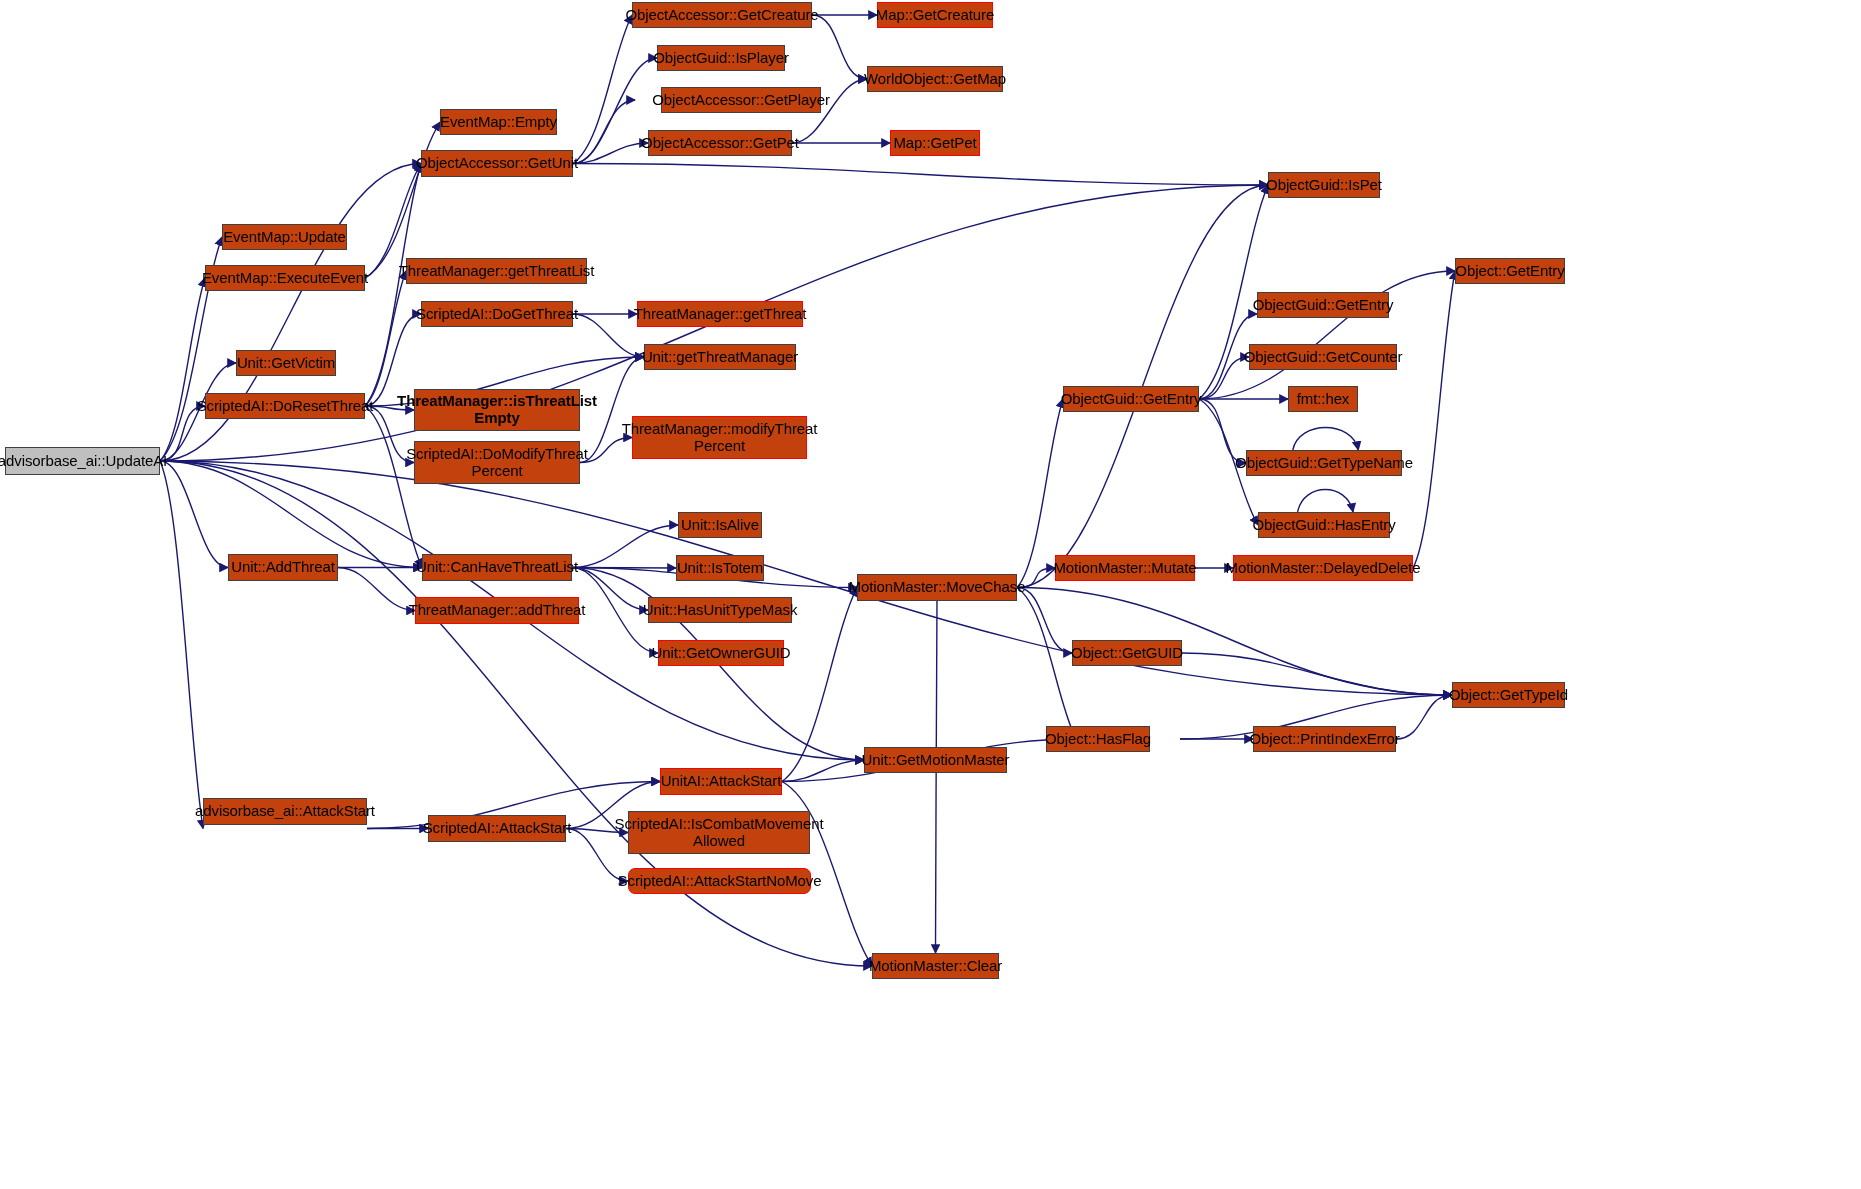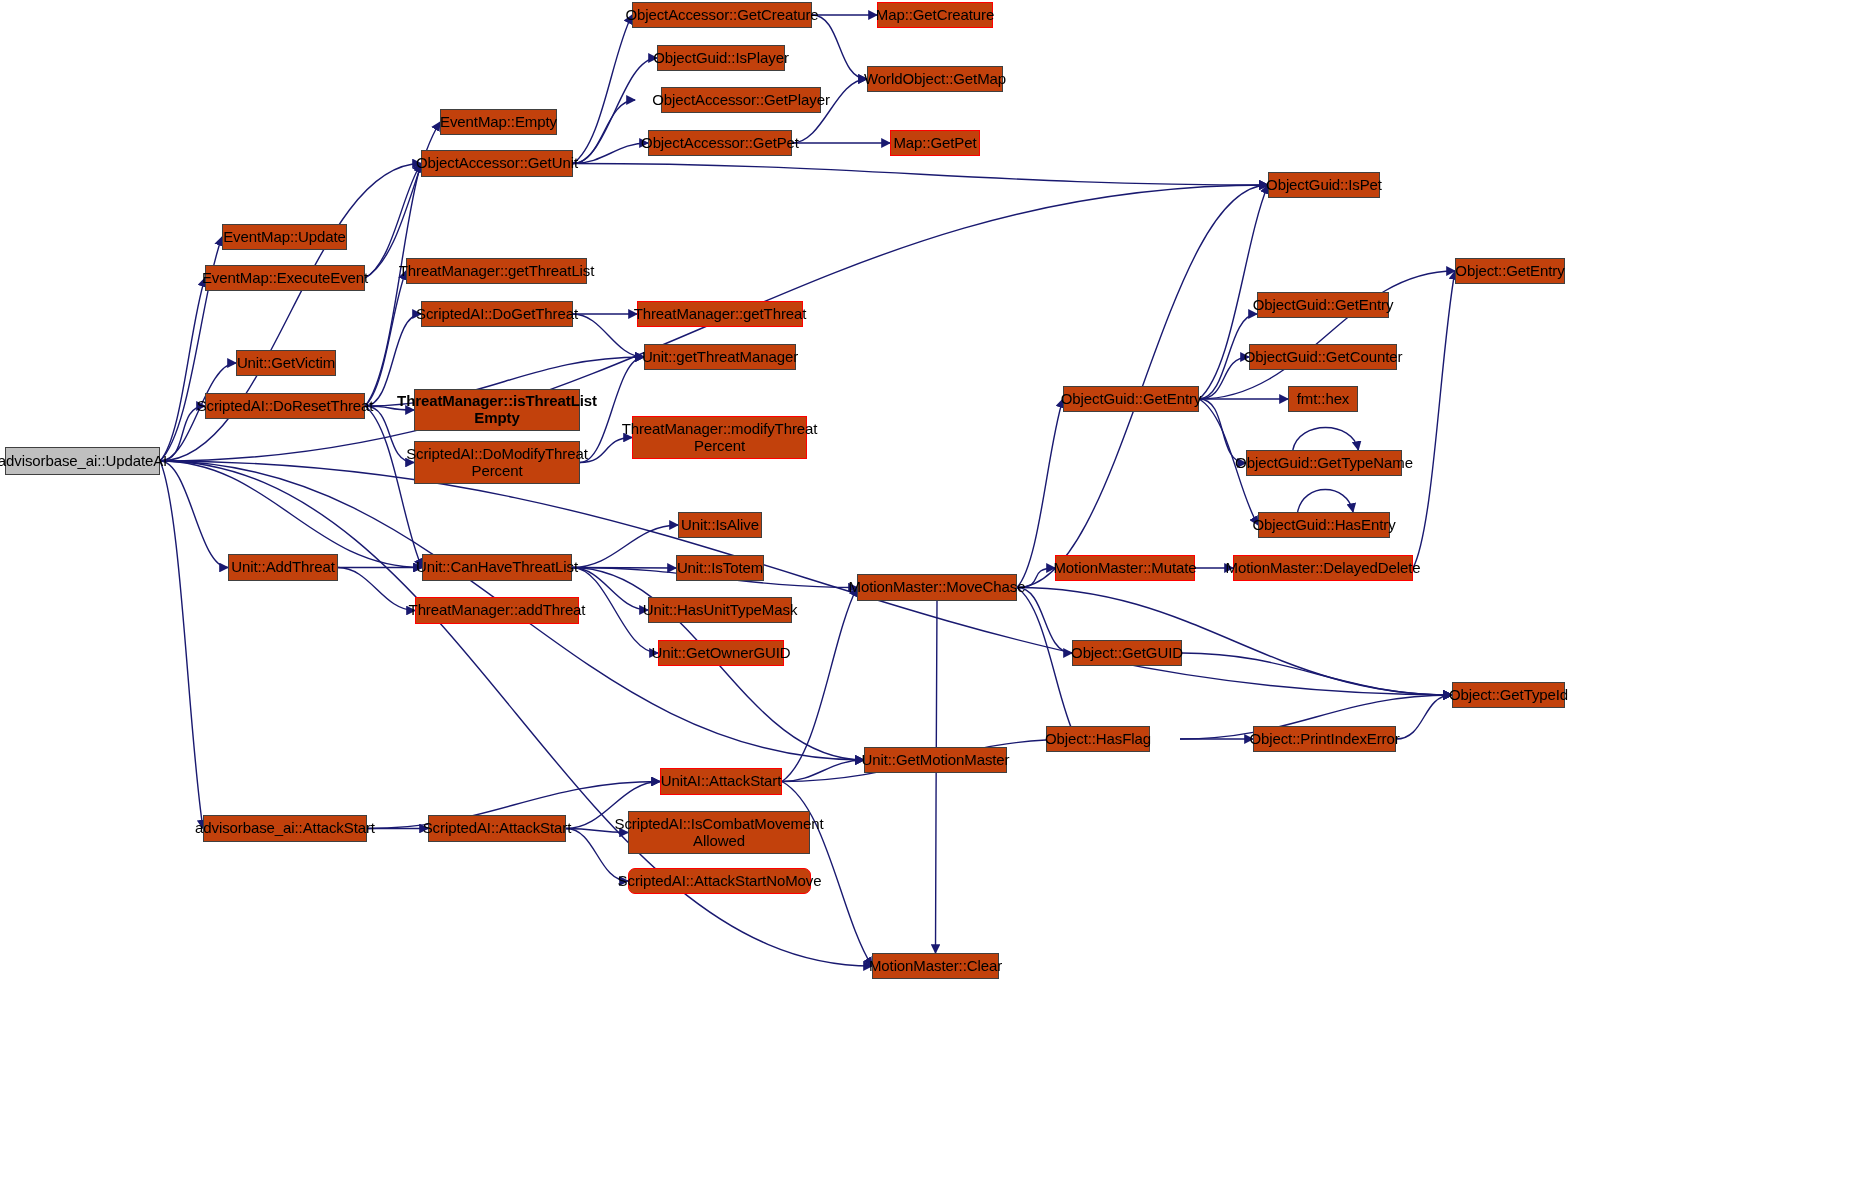--- a/index.html
+++ b/index.html
@@ -135,21 +135,21 @@
         <path d="M 1396 739 C 1426 739, 1422 695, 1452 695" marker-end="url(#arrow)"></path>
       </g>
   </svg>
   <div id="node-layer">
       <div class="node current" style="left: 5px; top: 447px; width: 155px; height: 28px;">advisorbase_ai::UpdateAI</div>
       <div class="node" style="left: 222px; top: 224px; width: 125px; height: 26px;">EventMap::Update</div>
       <div class="node" style="left: 205px; top: 265px; width: 160px; height: 26px;">EventMap::ExecuteEvent</div>
       <div class="node" style="left: 236px; top: 350px; width: 100px; height: 26px;">Unit::GetVictim</div>
       <div class="node" style="left: 205px; top: 393px; width: 160px; height: 26px;">ScriptedAI::DoResetThreat</div>
       <div class="node" style="left: 228px; top: 554px; width: 110px; height: 27px;">Unit::AddThreat</div>
-      <div class="node" style="left: 203px; top: 815px; width: 164px; height: 27px;">advisorbase_ai::AttackStart</div>
+      <div class="node" style="left: 203px; top: 798px; width: 164px; height: 27px;">advisorbase_ai::AttackStart</div>
       <div class="node" style="left: 440px; top: 109px; width: 117px; height: 26px;">EventMap::Empty</div>
       <div class="node" style="left: 421px; top: 150px; width: 152px; height: 27px;">ObjectAccessor::GetUnit</div>
       <div class="node" style="left: 406px; top: 258px; width: 181px; height: 26px;">ThreatManager::getThreatList</div>
       <div class="node" style="left: 421px; top: 301px; width: 152px; height: 26px;">ScriptedAI::DoGetThreat</div>
       <div class="node" style="left: 414px; top: 389px; width: 166px; height: 42px; font-weight: bold;">ThreatManager::isThreatList
 Empty</div>
       <div class="node" style="left: 414px; top: 441px; width: 166px; height: 43px;">ScriptedAI::DoModifyThreat
 Percent</div>
       <div class="node" style="left: 422px; top: 554px; width: 150px; height: 27px;">Unit::CanHaveThreatList</div>
       <div class="node red" style="left: 415px; top: 597px; width: 164px; height: 27px;">ThreatManager::addThreat</div>

